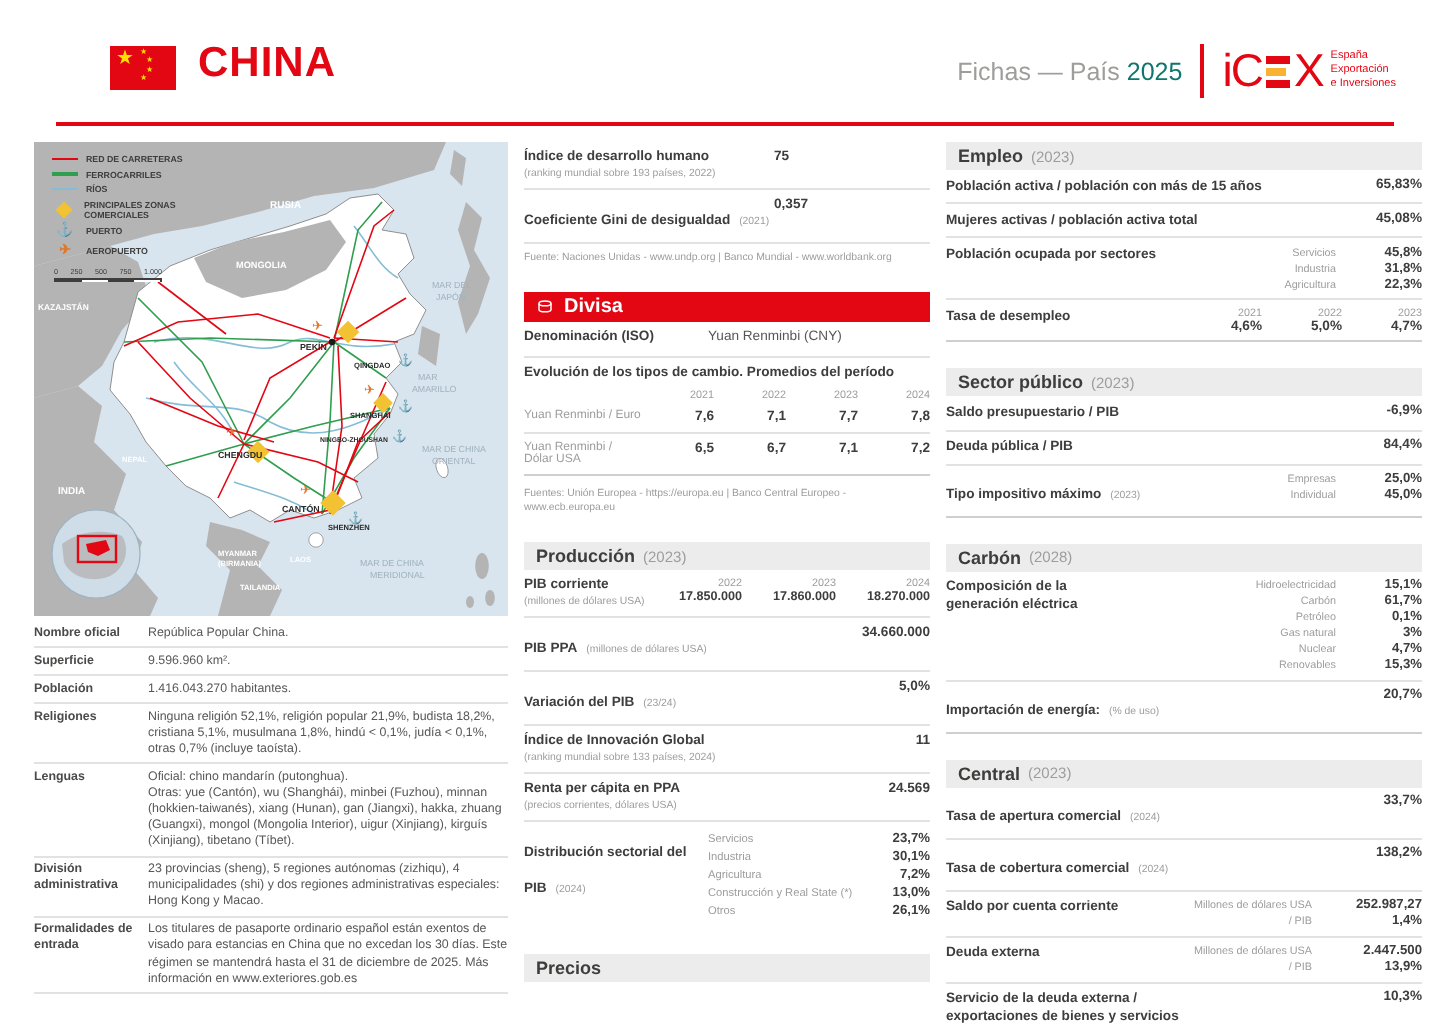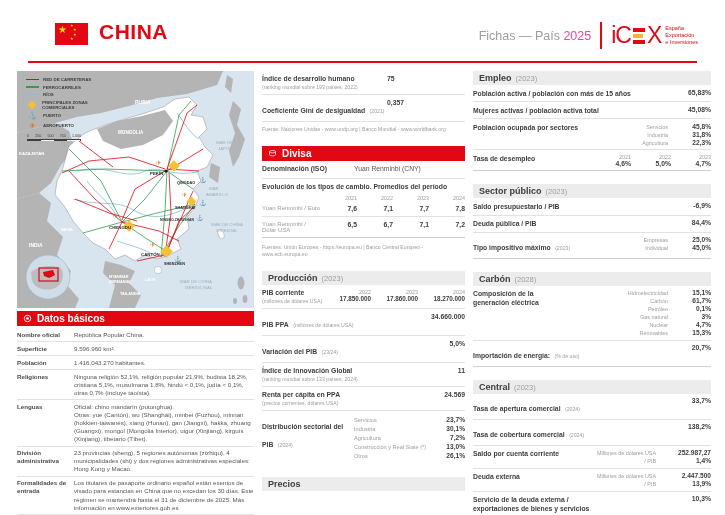--- a/index.html
+++ b/index.html
@@ -23,21 +23,21 @@
   .flag{position:absolute;left:55px;top:23px;width:33px;height:22px;background:var(--red);}
   .flag .star{position:absolute;color:#ffde00;line-height:1;}
   .flag .s0{left:3px;top:2px;font-size:10px;}
   .flag .s1{left:15px;top:1px;font-size:4px;}
   .flag .s2{left:18px;top:5px;font-size:4px;}
   .flag .s3{left:18px;top:10px;font-size:4px;}
   .flag .s4{left:15px;top:14px;font-size:4px;}
   .country-title{position:absolute;left:99px;top:20px;font-size:21px;font-weight:bold;color:var(--red);letter-spacing:.5px;}
   .header-right{position:absolute;right:27px;top:22px;display:flex;align-items:center;gap:9px;}
   .edition{font-size:12.5px;color:#9d9d9c;white-space:nowrap;}
-  .edition .yr{color:#ec4899;}
+  .edition .yr{color:#0f766e;}
   .logo-divider{width:2px;height:27px;background:var(--red);}
   .icex{display:flex;align-items:center;gap:1px;}
   .icex .lt{font-size:23px;font-weight:normal;color:var(--red);letter-spacing:-1px;line-height:1;}
   .icex-e{display:flex;flex-direction:column;gap:2px;width:12px;margin:0 1px;}
   .icex-e span{height:4px;background:var(--red);}
   .icex-e .mid{background:#f8b334;width:10px;}
   .icex-tag{display:flex;flex-direction:column;font-size:5.5px;color:var(--red);line-height:1.25;margin-left:3px;}
   .header-rule{position:absolute;top:61px;left:28px;right:28px;height:2px;background:var(--red);}
   
   .col{position:absolute;top:71px;}
@@ -62,21 +62,21 @@
   .scale-labels{display:flex;justify-content:space-between;font-size:3.6px;color:#3d3d3c;margin-bottom:1px;}
   .scale-line{display:flex;height:2.4px;border:0.5px solid #3d3d3c;}
   .scale-line span{flex:1;}
   .scale-line .b{background:#3d3d3c;}
   .scale-line .w{background:#fff;}
   .inset{position:absolute;left:8px;bottom:8px;width:46px;height:46px;z-index:3;}
   
   .sec-red{display:flex;align-items:center;gap:5px;background:var(--red);color:#fff;
     font-weight:bold;font-size:10px;padding:0 6px;height:15px;}
   .sec-red svg{width:9px;height:9px;flex:none;}
-  .sec-gray{display:flex;align-items:flex-end;gap:4px;background:var(--bar);color:var(--dark);
+  .sec-gray{display:flex;align-items:center;gap:4px;background:var(--bar);color:var(--dark);
     font-weight:bold;font-size:9px;padding:2px 6px;}
   .sec-gray .yr{color:var(--light);font-weight:normal;font-size:7.5px;}
   
   .btable{font-size:6.2px;color:var(--gray);margin-top:2px;}
   .brow{display:flex;border-bottom:1px solid var(--border);padding:2.5px 0;}
   .blabel{width:57px;flex:none;font-weight:bold;color:#4a4a49;padding-right:4px;line-height:1.25;}
   .bvalue{flex:1;white-space:pre-line;line-height:1.3;}
   .sources{font-size:5.2px;color:var(--light);line-height:1.4;margin-top:4px;}
   
   .m-row{display:flex;justify-content:space-between;align-items:flex-start;
@@ -312,27 +312,20 @@
     <div class="inset">
       <svg viewBox="0 0 46 46">
         <circle cx="23" cy="23" r="22" fill="#cfdde8" stroke="#9db4c2" stroke-width="0.6"></circle>
         <path d="M6,18 C14,12 26,10 36,14 C40,20 38,30 30,34 C20,38 10,34 7,27 Z" fill="#b4b4b4" opacity="0.8"></path>
         <rect x="14" y="14" width="19" height="13" fill="none" stroke="#e30613" stroke-width="1.2"></rect>
         <path d="M18,18 L28,16 L30,21 L24,24 L19,22 Z" fill="#e30613"></path>
       </svg>
     </div>
   </div>
 
-  <div class="sec-red" style="margin-top:3px">
-    <svg viewBox="0 0 10 10">
-      <circle cx="5" cy="5" r="3.6" fill="none" stroke="#fff" stroke-width="1"></circle>
-        <circle cx="5" cy="5" r="1.5" fill="#fff"></circle>
-    </svg>
-    <span>Datos básicos</span>
-  </div>
   <div class="btable">
     <div class="brow">
       <div class="blabel">Nombre oficial</div>
       <div class="bvalue">República Popular China.</div>
     </div>
     <div class="brow">
       <div class="blabel">Superficie</div>
       <div class="bvalue">9.596.960 km².</div>
     </div>
     <div class="brow">

